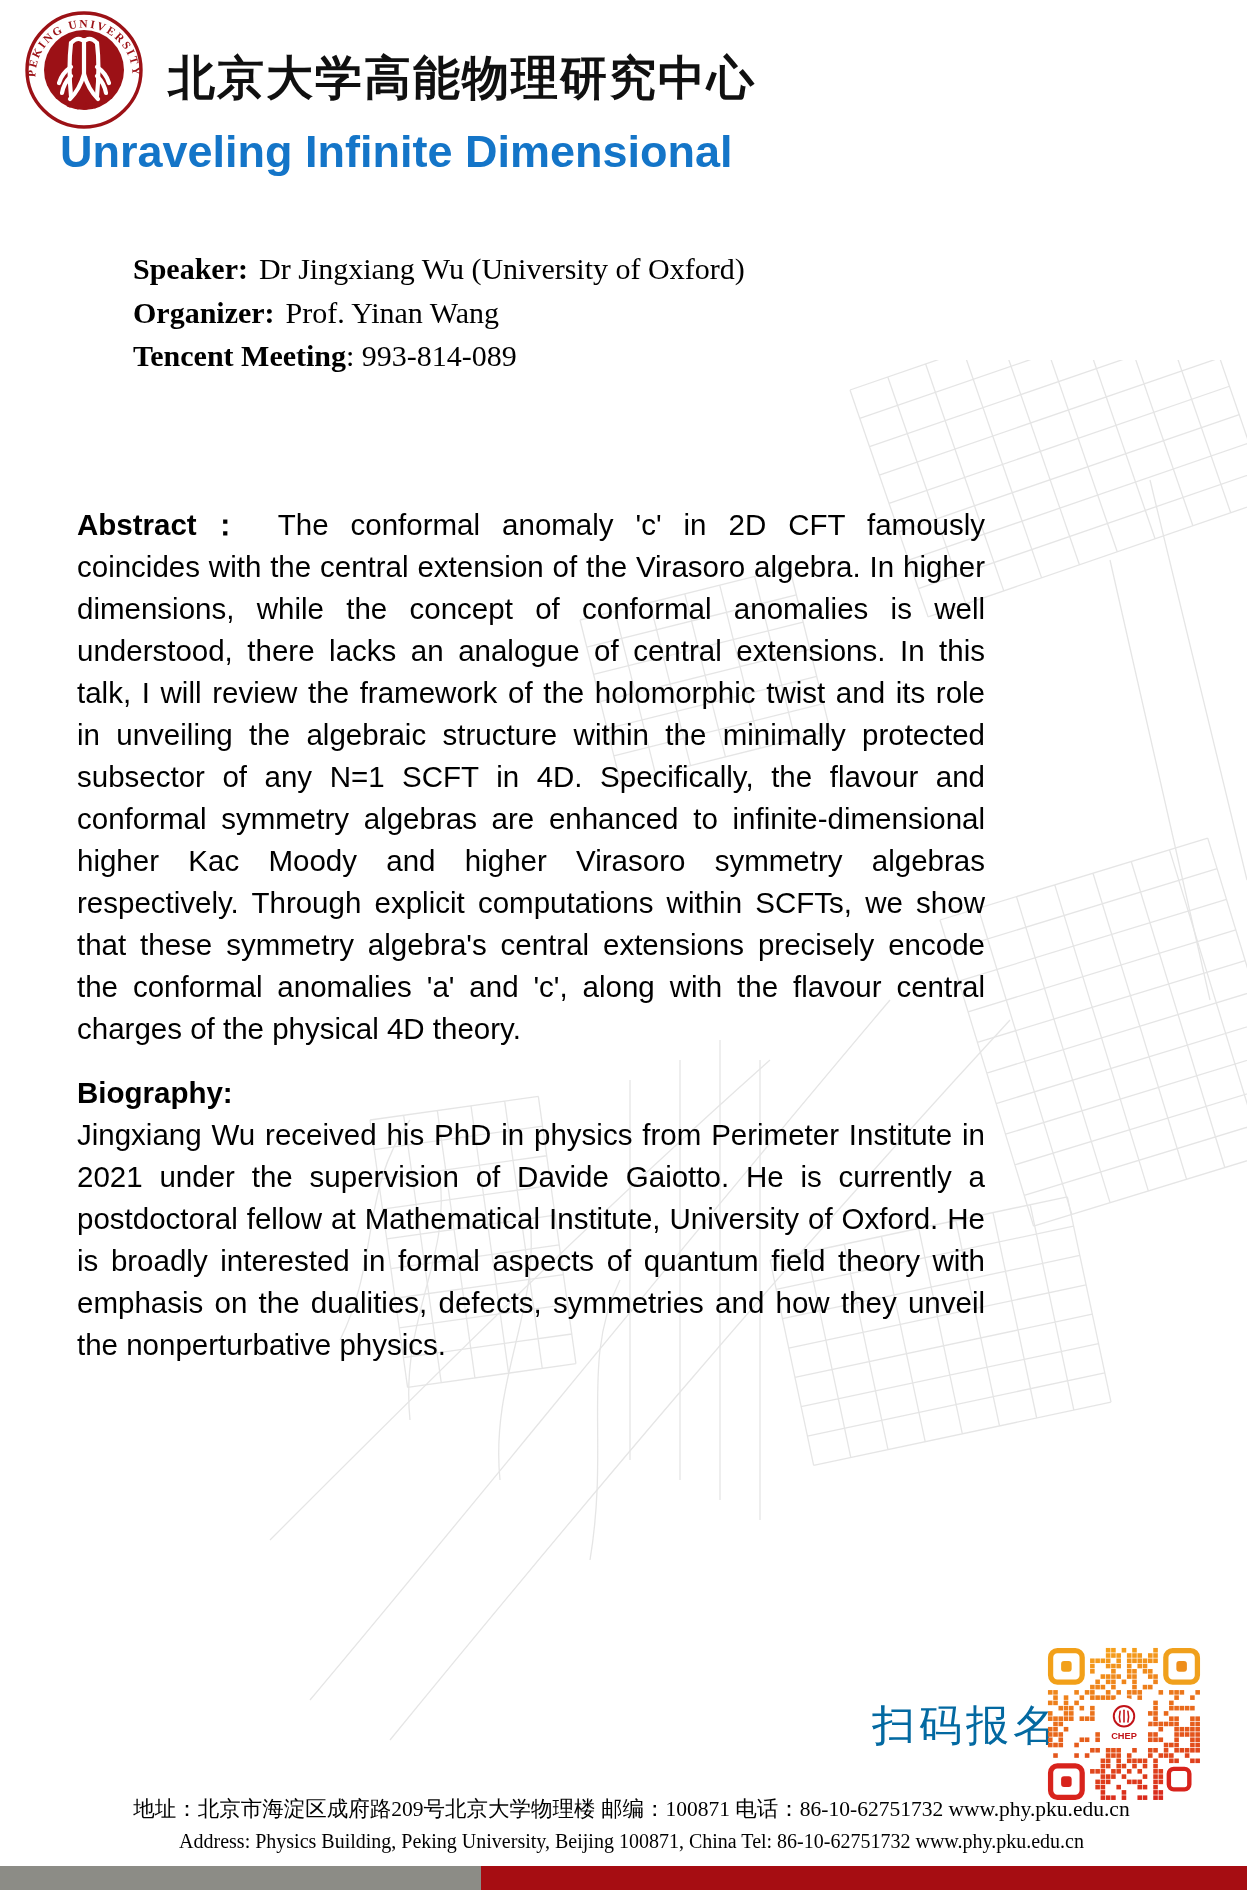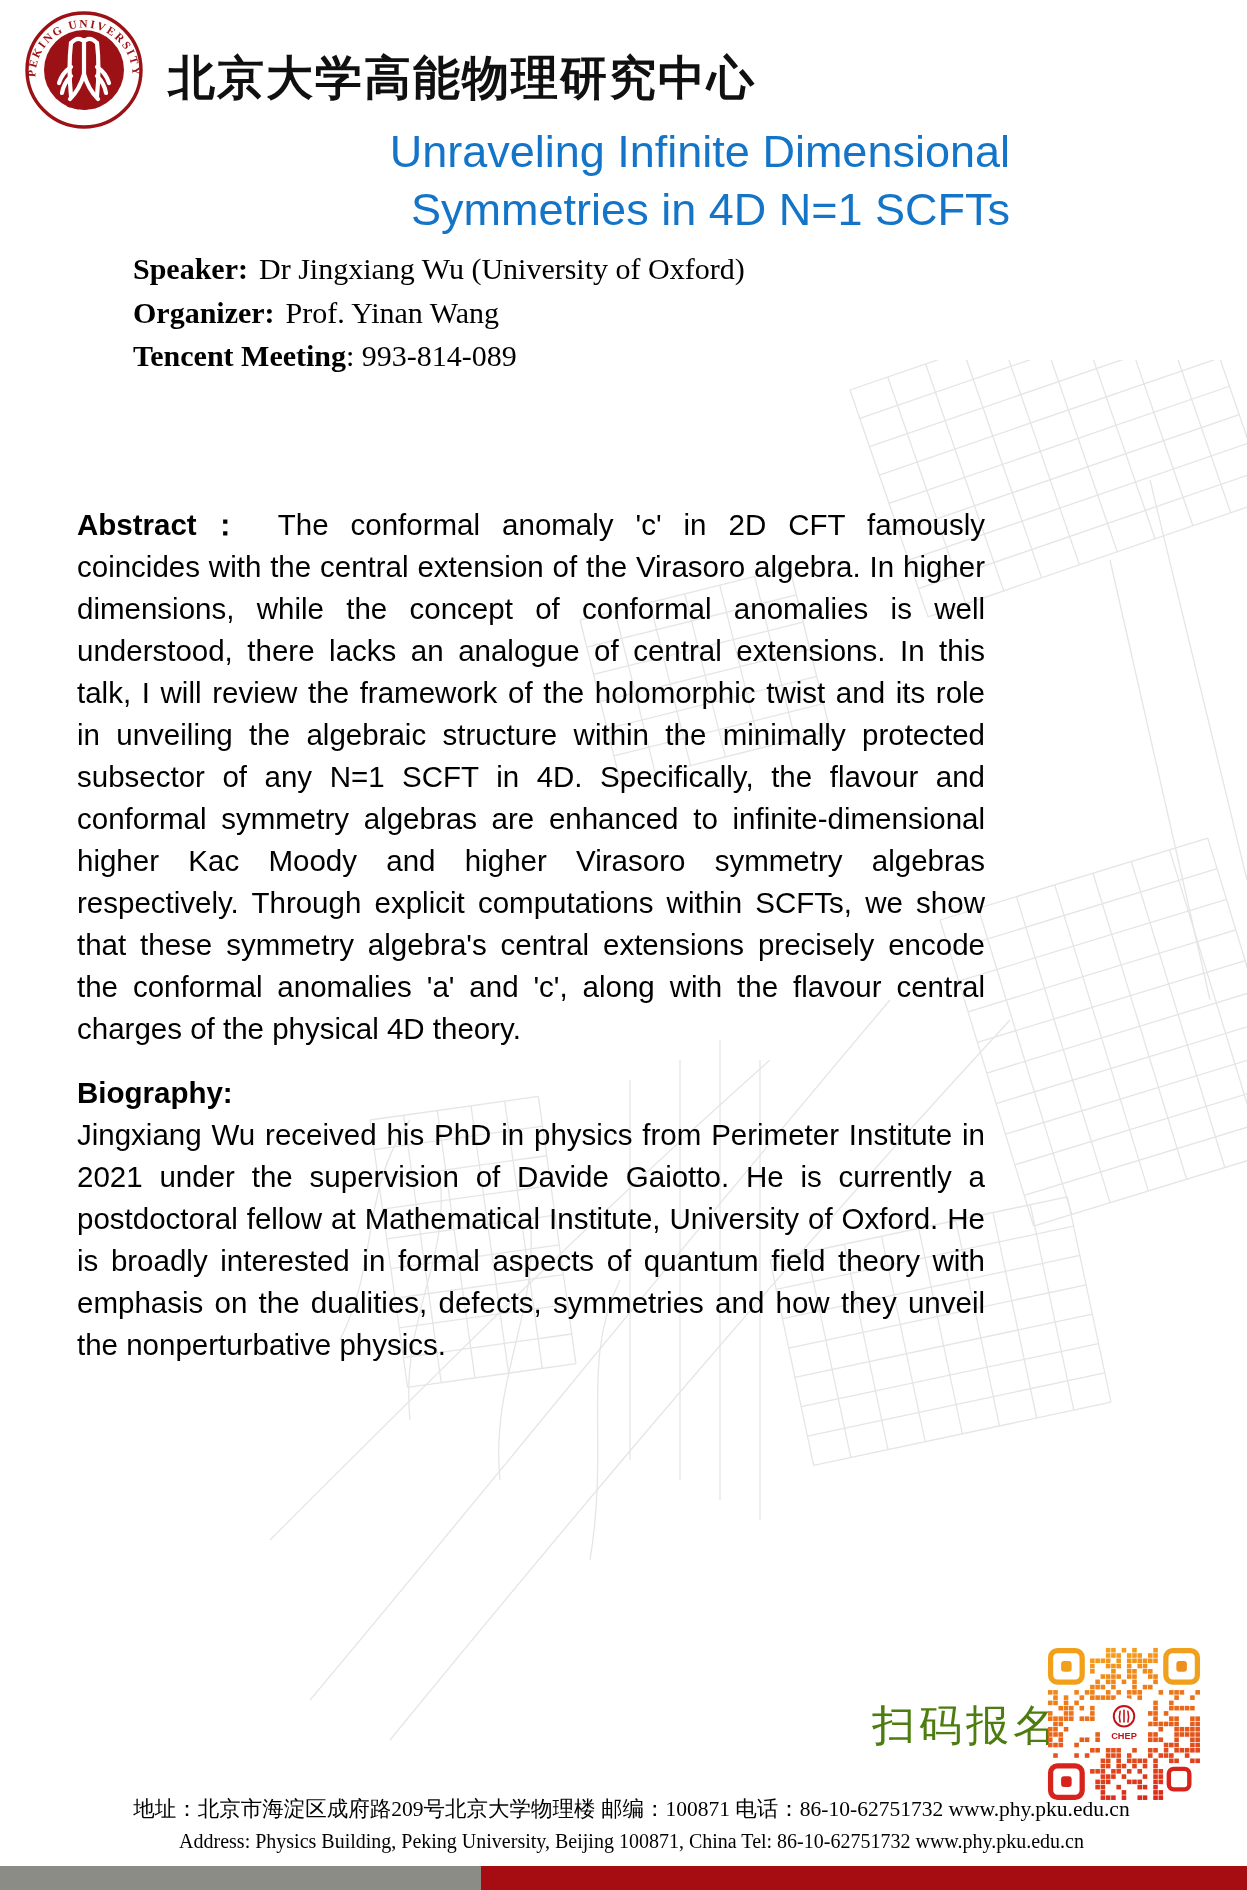--- a/index.html
+++ b/index.html
@@ -14,38 +14,38 @@
   }
   .watermark g, .watermark path{stroke:#c6c6c6;stroke-width:1.3;fill:none;}
   
   .seal{position:absolute;left:24px;top:10px;width:120px;height:120px;}
   .org-name{
     position:absolute;left:168px;top:47px;font-size:47px;font-weight:600;
     letter-spacing:2px;color:#101010;white-space:nowrap;
   }
   
   .title{
-    position:absolute;left:60px;top:123px;width:950px;text-align:right;
-    font-size:45px;font-weight:normal;line-height:58px;color:#1475C8;
+    position:absolute;left:60px;top:123px;width:950px;text-align:left;
+    font-size:45px;font-weight:bold;line-height:58px;color:#1475C8;
   }
   
   .details{position:absolute;left:133px;top:247px;font-size:30px;line-height:43.5px;font-family:Liberation Serif, serif;}
   .details .lbl{font-weight:bold;margin-right:11px;}
   .details .lbl.nosp{margin-right:0;}
   
   .abstract{
     position:absolute;left:77px;top:474px;width:908px;
     font-size:29.5px;line-height:42px;text-align:justify;
   }
   .abstract .lbl-inline{font-weight:bold;margin-right:24px;}
   .biography{position:absolute;left:77px;top:1072px;width:908px;font-size:29.5px;line-height:42px;}
   .bio-label{font-weight:bold;display:block;}
   .bio-text{display:block;text-align:justify;}
   
-  .reg-cta{position:absolute;left:872px;top:1697px;font-size:43px;color:#4d7c0f;letter-spacing:4px;}
+  .reg-cta{position:absolute;left:872px;top:1697px;font-size:43px;color:#0369a1;letter-spacing:4px;}
   .qr{position:absolute;left:1046px;top:1646px;width:156px;height:156px;}
   
   .footer{
     position:absolute;left:8px;top:1794px;width:1247px;text-align:center;
     font-family:"Liberation Serif", serif;
   }
   .footer .zh{font-size:21.5px;margin:0 0 7px 0;}
   .footer .en{font-size:20px;margin:0;}
   
   .bottom-bar{position:absolute;left:0;top:1866px;width:1247px;height:24px;display:flex;}
@@ -103,21 +103,20 @@
       <path d="M73,33 C75,50 75,66 73,86"></path>
       <path d="M73,57 C79,61 83,66 85,73"></path>
       <path d="M73,66 C78,71 81,77 82,83"></path>
     </g>
   </svg>
 
   <div class="org-name">北京大学高能物理研究中心</div>
 
   <div class="title">
     <div>Unraveling Infinite Dimensional</div>
-    <div>Symmetries in 4D N=1 SCFTs</div>
   </div>
 
   <div class="details">
     <div>
       <span class="lbl">Speaker:</span><span>Dr Jingxiang Wu (University of Oxford)</span>
     </div>
     <div>
       <span class="lbl">Organizer:</span><span>Prof. Yinan Wang</span>
     </div>
     <div>

